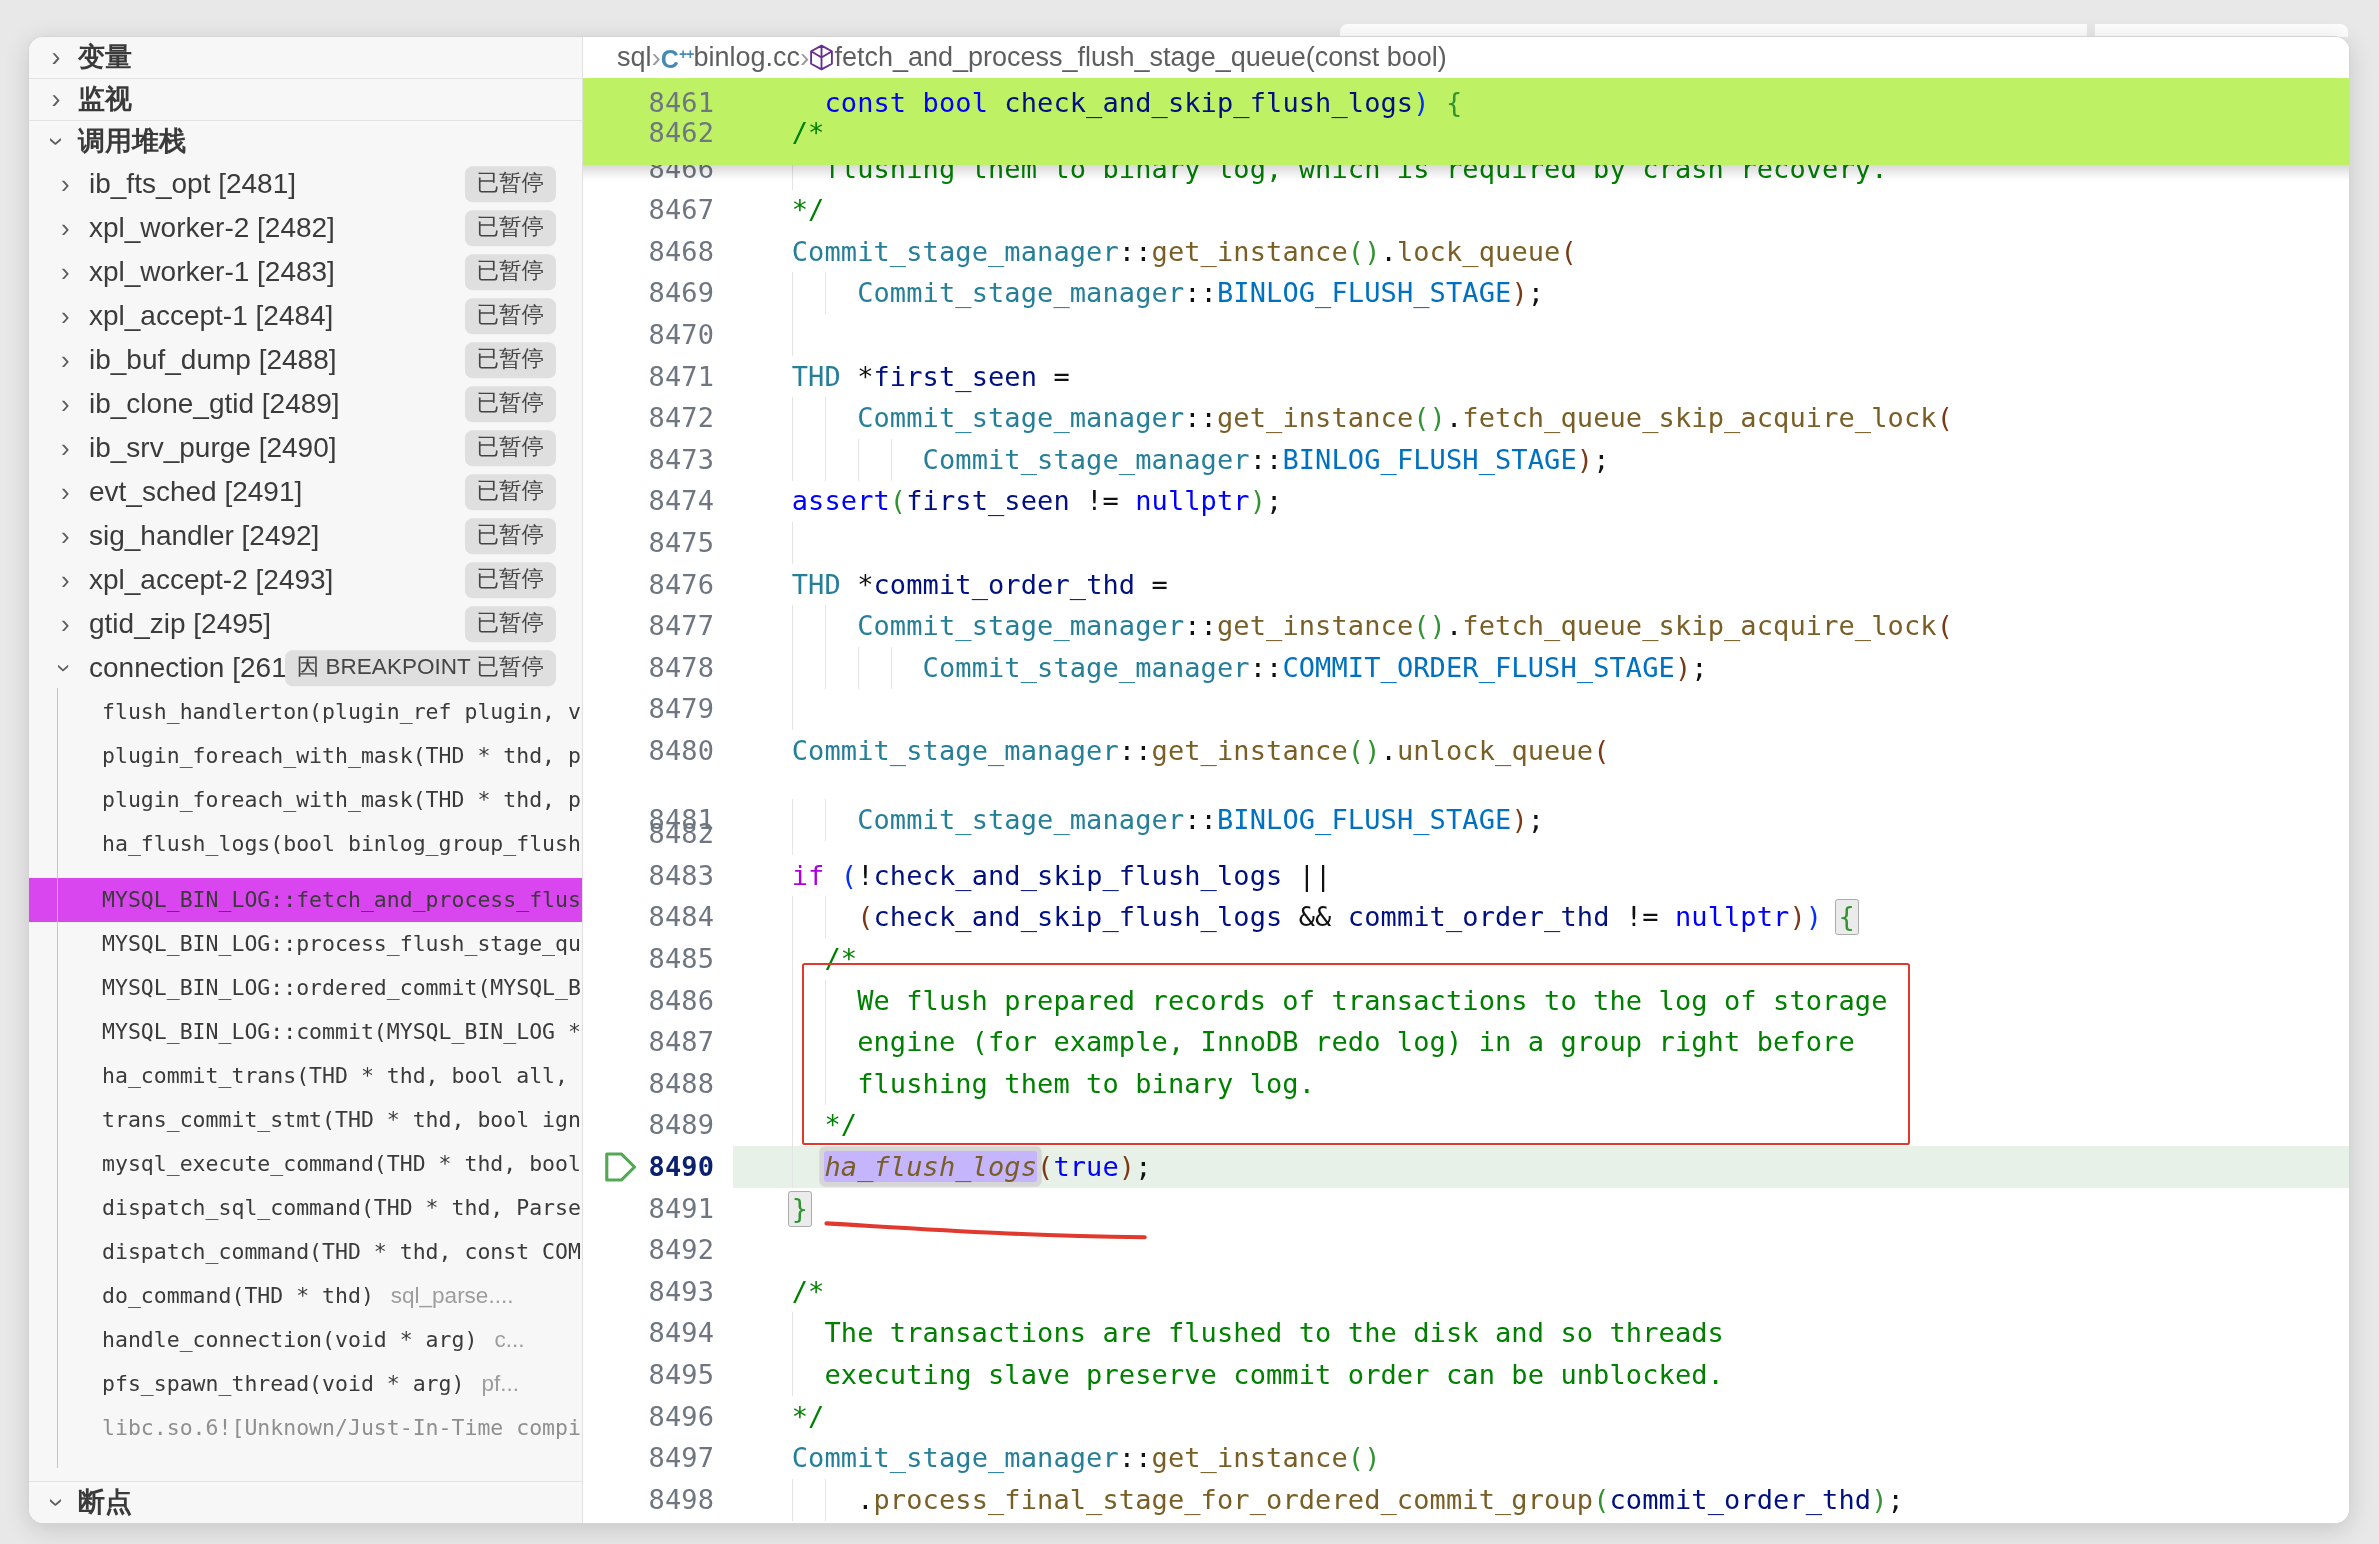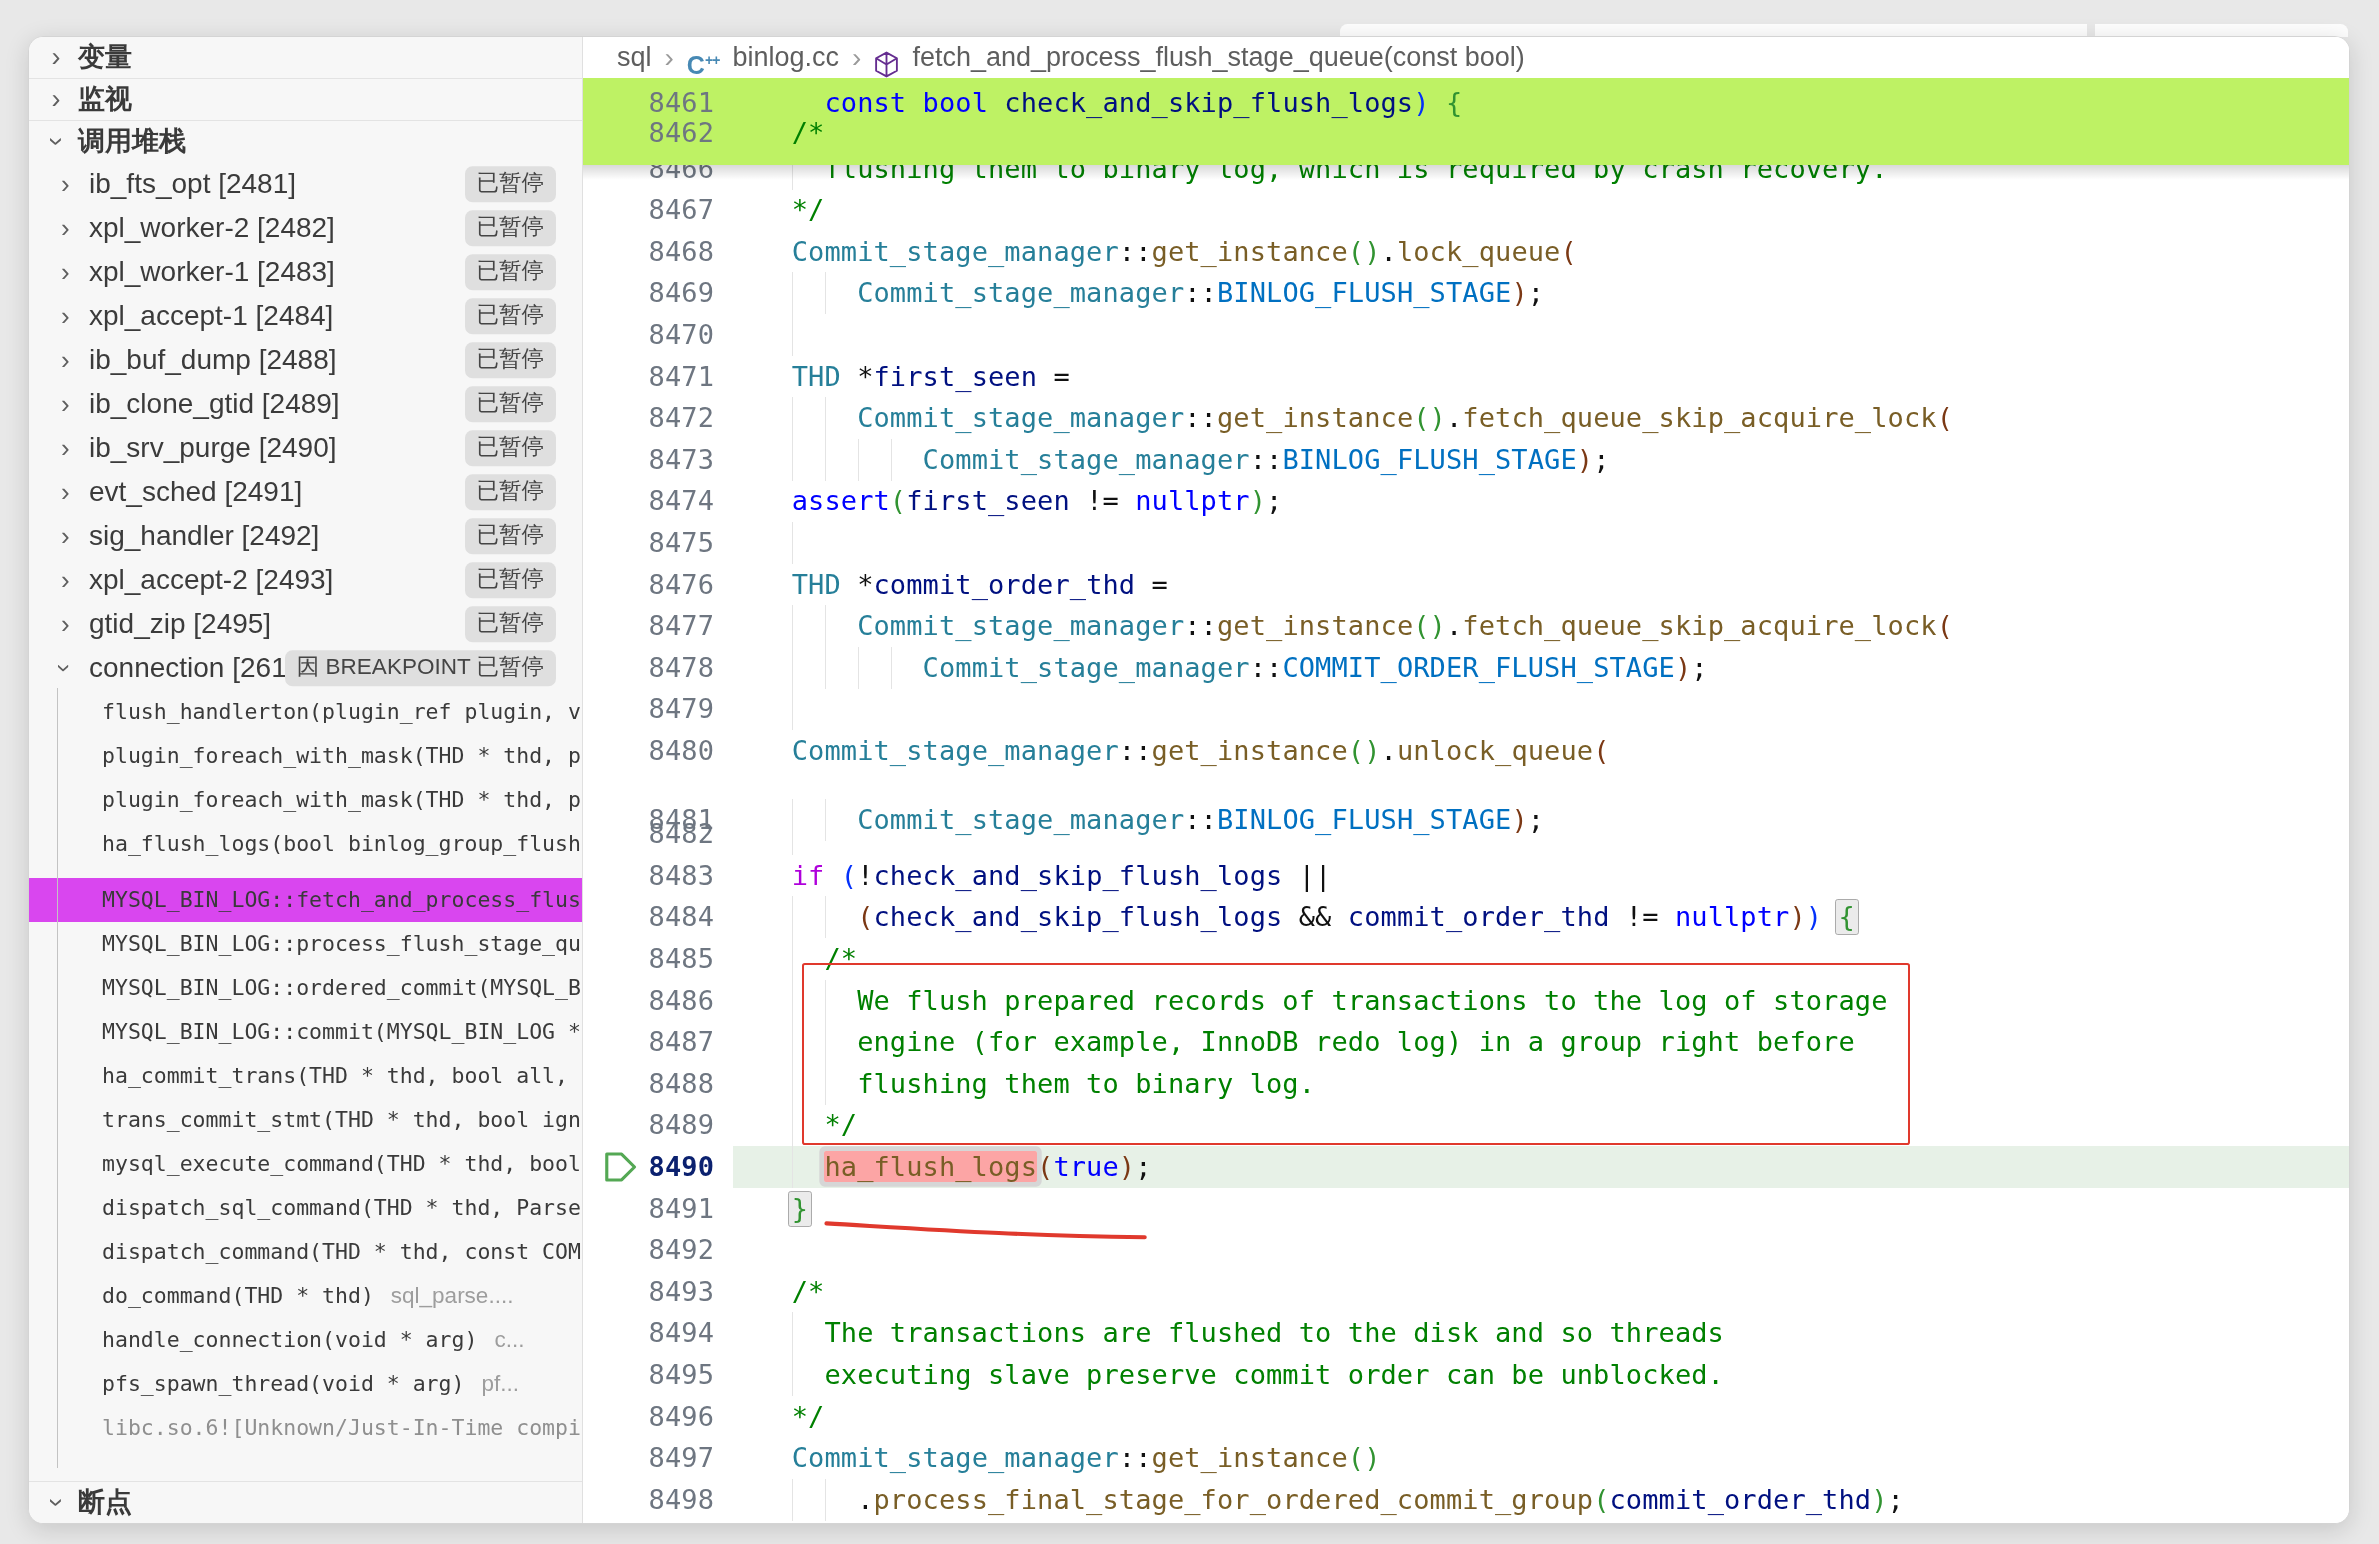--- a/index.html
+++ b/index.html
@@ -34,29 +34,29 @@
   .curline-band{position:absolute;left:150px;right:0;height:42px;background:#e7f1e7;}
   .codeline{position:absolute;left:0;right:0;height:42px;line-height:42px;
     font-family:"DejaVu Sans Mono",monospace;font-size:27px;letter-spacing:0.1px;color:#111;}
   .codeline .lnum{position:absolute;left:0;top:0;width:131px;text-align:right;color:#6e7681;}
   .codeline.cur .lnum{color:#0b216f;font-weight:600;}
   .codeline .ctext{position:absolute;left:176px;top:0;white-space:pre;}
   .iguide{position:absolute;top:0;width:0.9px;height:42px;background:#e4e4e4;}
   .tk-k{color:#0000ff}.tk-kc{color:#af00db}.tk-c{color:#008000}.tk-t{color:#267f99}
   .tk-f{color:#795e26}.tk-v{color:#001080}.tk-ct{color:#0070c1}
   .tk-bg{color:#319331}.tk-bb{color:#7b3814}.tk-bl{color:#0431fa}
-  .tk-hl{background:#fca5a5;box-shadow:0 0 0 4.7px #d6d6d6;border-radius:1.9px;}
+  .tk-hl{background:#c4b5fd;box-shadow:0 0 0 4.7px #d6d6d6;border-radius:1.9px;font-style:italic;}
   .tk-bm{display:inline-block;background:#ebebeb;border:0.9px solid #ababab;border-radius:2.8px;
     padding:0 2.8px;margin:0 -3.7px;line-height:34px;}
   .sticky{position:absolute;left:0;right:0;top:41px;height:87px;background:#bef264;}
   .sticky-shadow{position:absolute;left:0;right:0;top:128px;height:15px;
     background:linear-gradient(to bottom,rgba(0,0,0,.15),rgba(0,0,0,0));pointer-events:none;}
   .breadcrumb{position:absolute;left:0;right:0;top:0;height:41px;background:#fff;line-height:41px;
     font-size:27px;color:#5e5e5e;white-space:nowrap;}
-  .breadcrumb .inner{position:absolute;left:34px;top:0;display:flex;align-items:flex-end;height:41px;gap:13px;}
+  .breadcrumb .inner{position:absolute;left:34px;top:0;display:flex;align-items:center;height:41px;}
   .bc-sep{color:#9a9a9a;font-size:28px;}
   .cpp-icon{color:#4789b4;font-weight:700;font-size:25px;line-height:25px;}
   .cpp-icon sup{font-size:14px;letter-spacing:-0.9px;}
   .anno{position:absolute;pointer-events:none;}
   .red-box{border:2.8px solid #e0392d;border-radius:2.8px;}
   .dbg-arrow{position:absolute;}
 </style>
 </head>
 <body>
 

